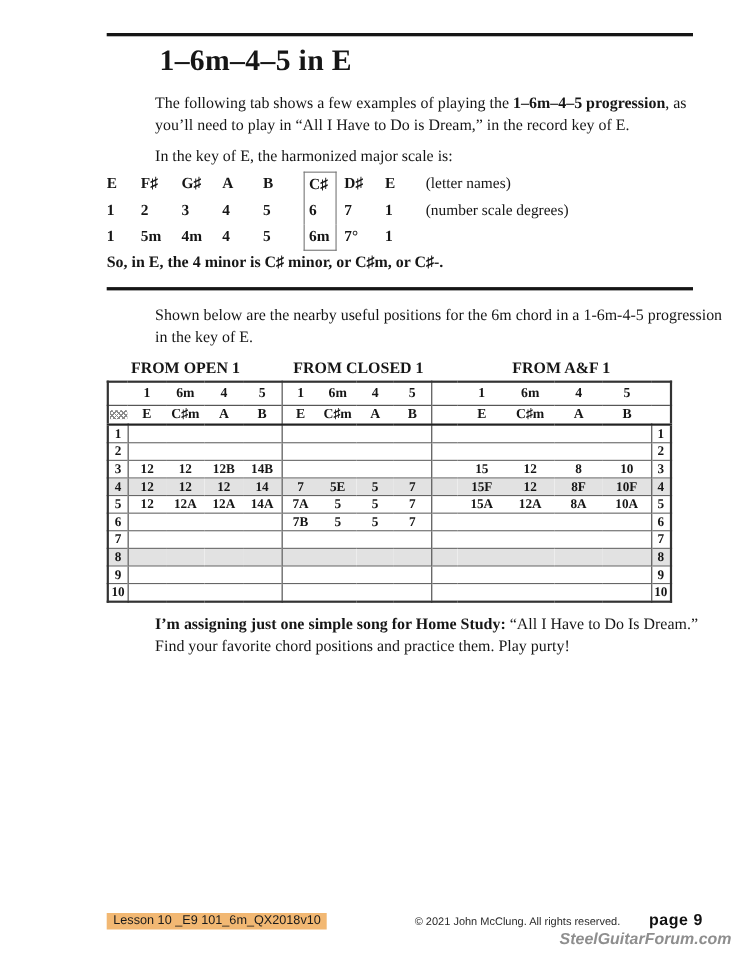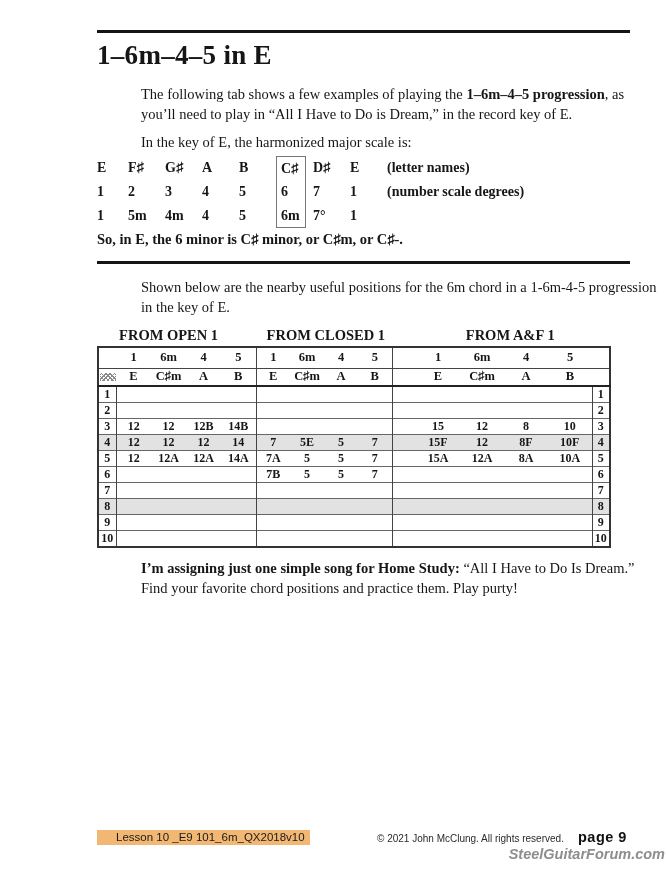--- a/index.html
+++ b/index.html
@@ -4,32 +4,32 @@
 <style>
   :root { --shade:#e2e2e2; --hl:#f2b873; --sitegray:#8e8e8e; }
   * { margin:0; padding:0; box-sizing:border-box; }
   body { background:#fff; }
   .page {
     position:relative; width:667px; height:869px; background:#ffffff;
     font-family:"Liberation Serif","DejaVu Serif",serif; color:#161616; overflow:hidden;
   }
   .content { padding:30px 37px 0 97px; }
   .rule { border-top:3px solid #151515; height:0; }
-  h1.title { font-size:27px; font-weight:bold; margin-top:7px; letter-spacing:.3px; }
+  h1.title { font-size:27px; font-weight:bold; margin-top:7px; letter-spacing:.3px;margin-left:48px; }
   .para { font-size:14.5px; line-height:20px; margin-top:13px; width:520px;margin-left:44px; }
   .b { font-weight:bold; }
   .scale-lead { margin-top:8px; }
   .scale-grid { margin-top:4px; font-weight:bold; font-size:14px; }
   .scale-row { display:flex; height:24px; }
   .scale-cell { width:37px; height:24px; line-height:24px; }
   .scale-row .scale-cell:first-child { width:31px; }
   .scale-cell.boxed { border-left:1px solid #777; border-right:1px solid #777; padding-left:4px; width:30px; margin-right:7px; }
   .scale-cell.boxed-top { border-top:1px solid #777; }
   .scale-cell.boxed-bottom { border-bottom:1px solid #777; }
-  .scale-label { font-weight:bold; line-height:24px; }
+  .scale-label { font-weight:normal; line-height:24px; }
   .scale-summary { margin-top:3px; font-weight:bold; font-size:14.5px; }
   .rule2 { margin-top:13px; border-top:3px solid #151515; height:0; }
   .sec-titles { display:flex; width:512px; margin-top:10px; font-weight:bold; font-size:14.5px;gap:24px; }
   .sec-titles span { text-align:center; }
   .st1 { width:158px; } .st2 { width:136px; } .st3 { width:218px; }
   table.frets { margin-top:2px; border-collapse:collapse; border:2px solid #333; width:512px; table-layout:fixed; }
   table.frets td { padding:0; text-align:center; font-weight:bold; font-size:12px; height:15px; overflow:hidden; font-family:"Liberation Serif","DejaVu Serif",serif; }
   thead tr.hdr1 { border-bottom:1px solid #444; }
   thead tr.hdr1 td { height:21px; font-size:12.5px; }
   thead tr.hdr2 { border-bottom:2px solid #222; }
@@ -40,24 +40,24 @@
   tbody td.fret-l { border-right:1px solid #444; }
   tbody td.fret-r { border-left:1px solid #444; }
   tr.shaded td { background:var(--shade); }
   .nut { width:16px; height:8px; margin:0 auto;
     background-image:
       repeating-linear-gradient(45deg,#8a8a8a 0 1px,transparent 1px 3px),
       repeating-linear-gradient(-45deg,#8a8a8a 0 1px,transparent 1px 3px); }
   .practice { margin-top:22px; }
   .homework { margin-top:10px; }
   .footer-lesson { position:absolute; left:97px; top:830px; background:var(--hl);
-    font-family:"Liberation Sans",sans-serif; font-size:11.5px; padding:1px 5px 2px 19px; color:#1a1a1a; }
+    font-family:"Liberation Sans",sans-serif; font-size:11.5px; padding:1px 5px 2px 6px; color:#1a1a1a; }
   .footer-copy { position:absolute; left:377px; top:833px;
     font-family:"Liberation Sans",sans-serif; font-size:10px; color:#2a2a2a; }
-  .footer-page { position:absolute; left:578px; top:829px;
+  .footer-page { position:absolute; left:590px; top:829px;
     font-family:"Liberation Sans",sans-serif; font-size:14.5px; font-weight:bold; letter-spacing:.5px; color:#111; }
   .footer-site { position:absolute; right:2px; top:846px;
     font-family:"Liberation Sans",sans-serif; font-size:14.5px; font-weight:bold; font-style:italic; color:var(--sitegray); }
 </style>
 </head>
 <body>
 
 <div class="page">
   <div class="content">
     <div class="rule"></div>
@@ -95,21 +95,21 @@
           <div class="scale-cell">5m</div>
           <div class="scale-cell">4m</div>
           <div class="scale-cell">4</div>
           <div class="scale-cell">5</div>
           <div class="scale-cell boxed boxed-bottom">6m</div>
           <div class="scale-cell">7°</div>
           <div class="scale-cell">1</div>
         </div>
       </div>
 
-    <p class="scale-summary">So, in E, the 6 minor is C♯ minor, or C♯m, or C♯-.</p>
+    <p class="scale-summary">So, in E, the 4 minor is C♯ minor, or C♯m, or C♯-.</p>
 
     <div class="rule2"></div>
 
     <p class="para">Shown below are the nearby useful positions for the 6m chord in a 1-6m-4-5 progression in the key of E.</p>
 
     <div class="sec-titles">
       <span class="st1">FROM OPEN 1</span>
       <span class="st2">FROM CLOSED 1</span>
       <span class="st3">FROM A&amp;F 1</span>
     </div>

